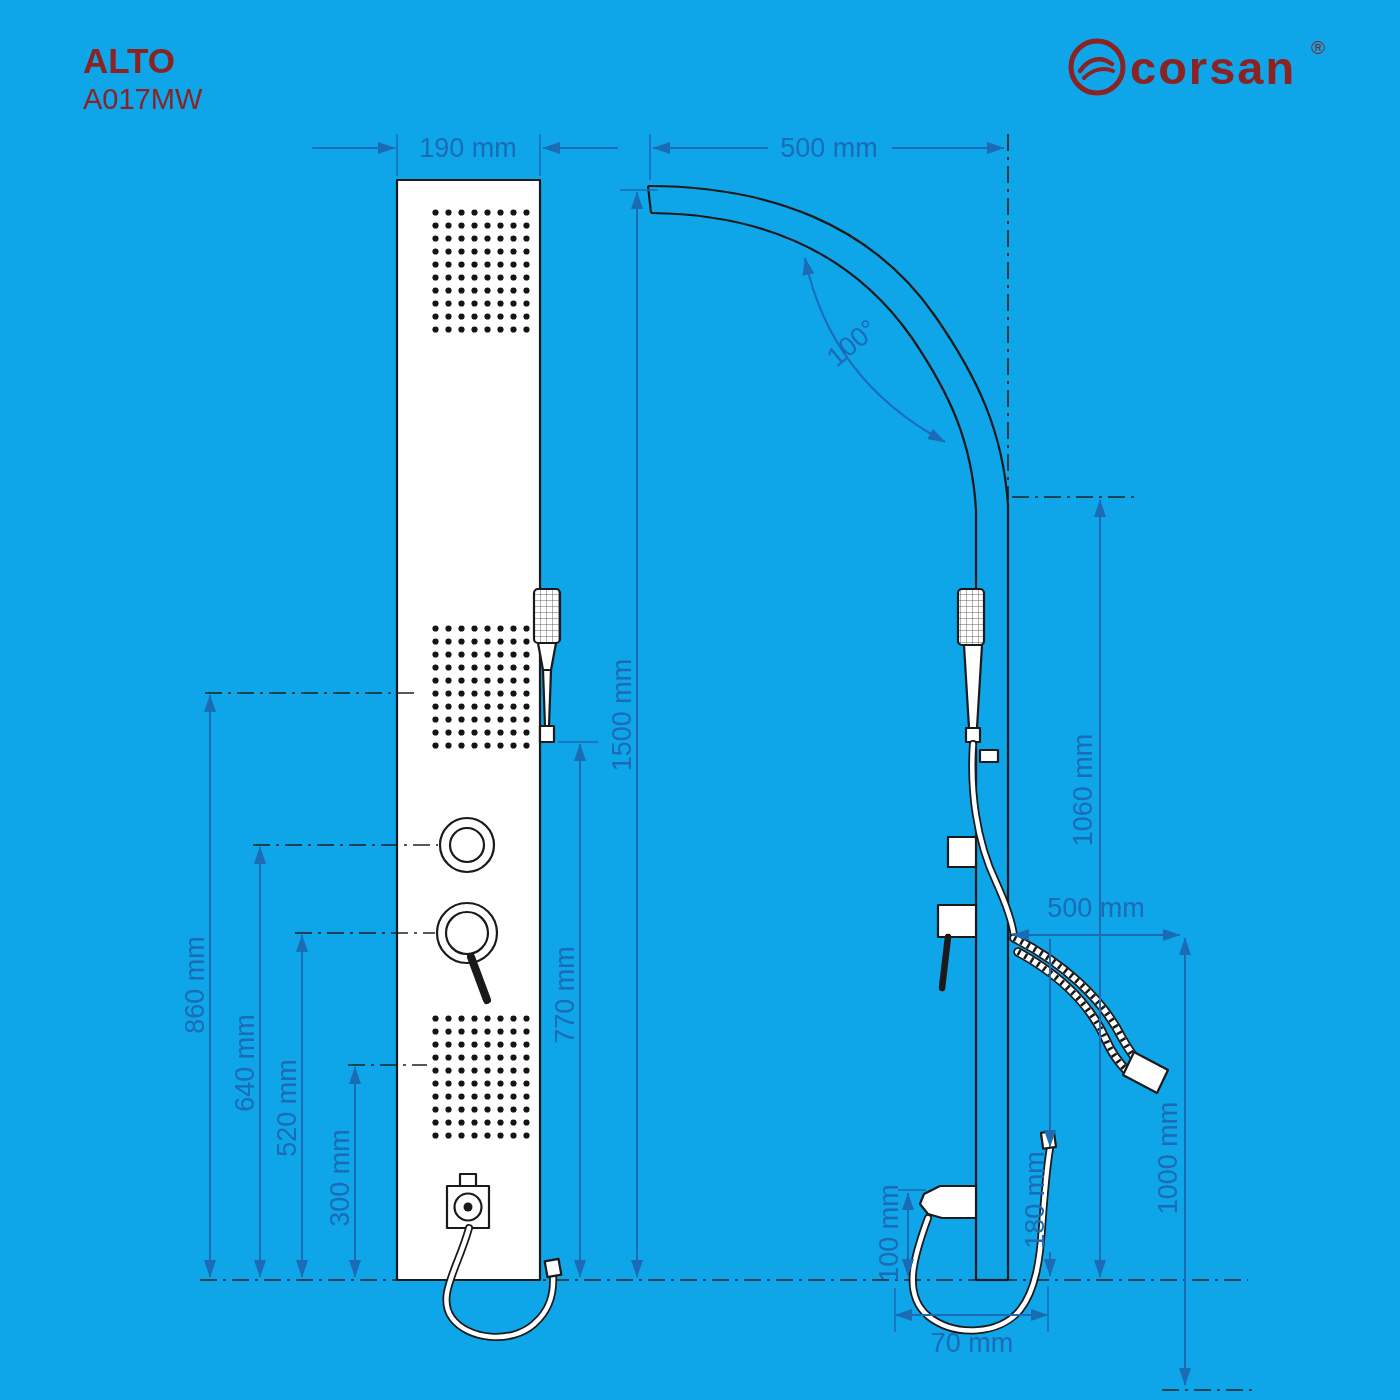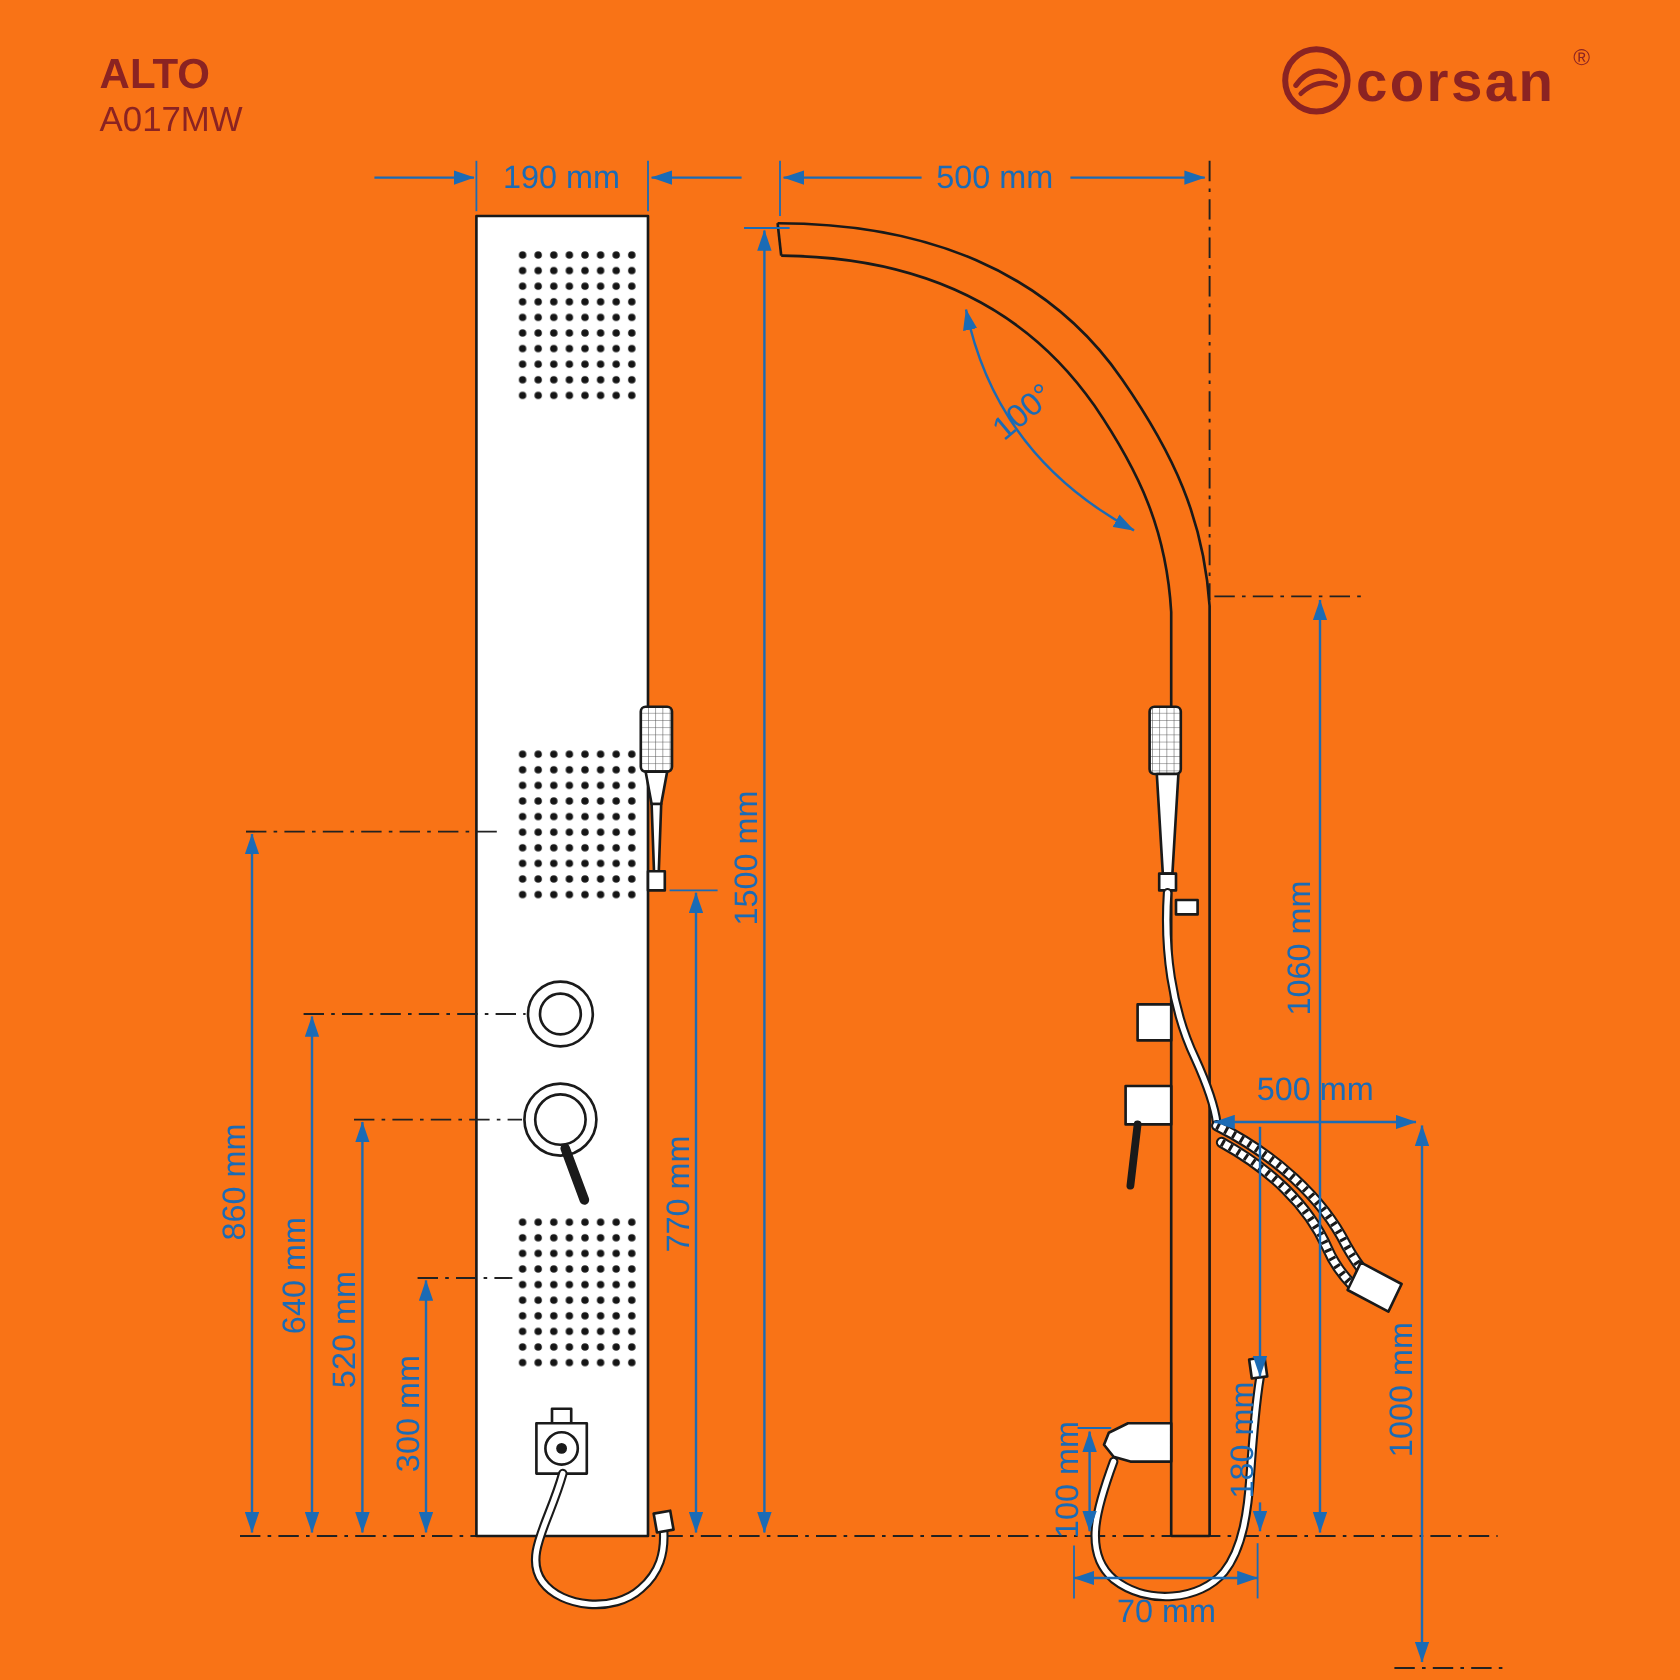--- a/index.html
+++ b/index.html
@@ -1,16 +1,16 @@
 <!DOCTYPE html>
 <html><head>
 <meta charset="utf-8">
 <style>
   html,body{margin:0;padding:0;background:#ffffff;}
-  .page{width:1400px;height:1400px;position:relative;background:#f97316;font-family:"Liberation Sans",sans-serif;}
+  .page{width:1400px;height:1400px;position:relative;background:#0ea5e9;font-family:"Liberation Sans",sans-serif;}
   svg text{font-family:"Liberation Sans","DejaVu Sans",sans-serif;}
   .title{fill:#8B2322;font-size:35px;font-weight:bold;}
   .code{fill:#8B2322;font-size:29px;}
   .brand{fill:#8B2322;font-size:47px;font-weight:bold;letter-spacing:2px;}
   .reg{fill:#8B2322;font-size:19px;}
   .dim{fill:#1B6BB5;font-size:27px;}
   .draw{stroke:#1a1a1a;stroke-width:2.2;fill:none;stroke-linejoin:round;}
   .drawf{stroke:#1a1a1a;stroke-width:2.2;fill:#ffffff;stroke-linejoin:round;}
   .dd{stroke:#222;stroke-width:1.6;fill:none;stroke-dasharray:17 6 3 6;}
   .dl{stroke:#1B6BB5;stroke-width:2;fill:none;}

